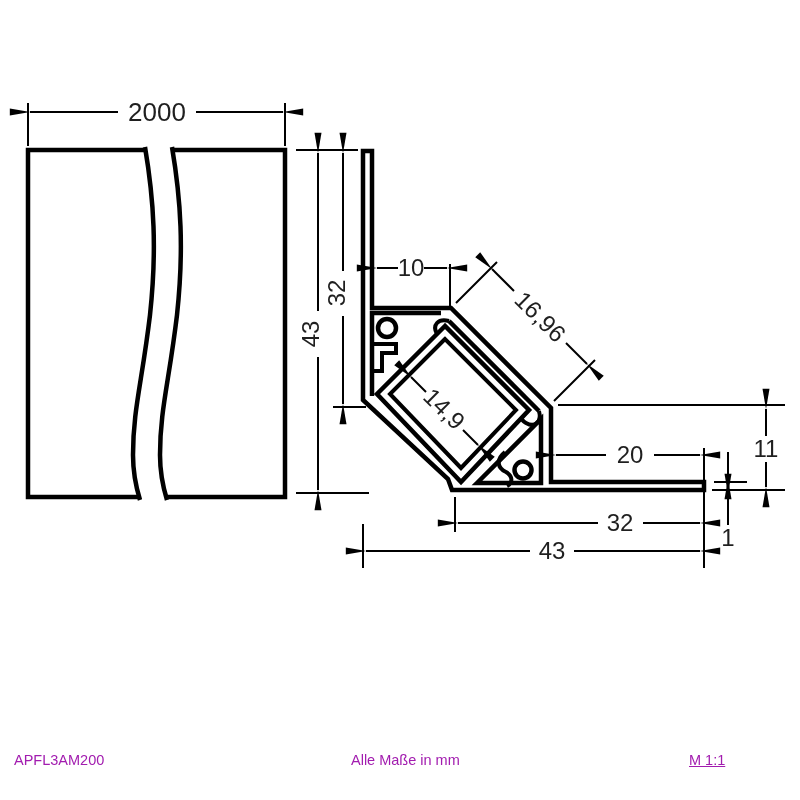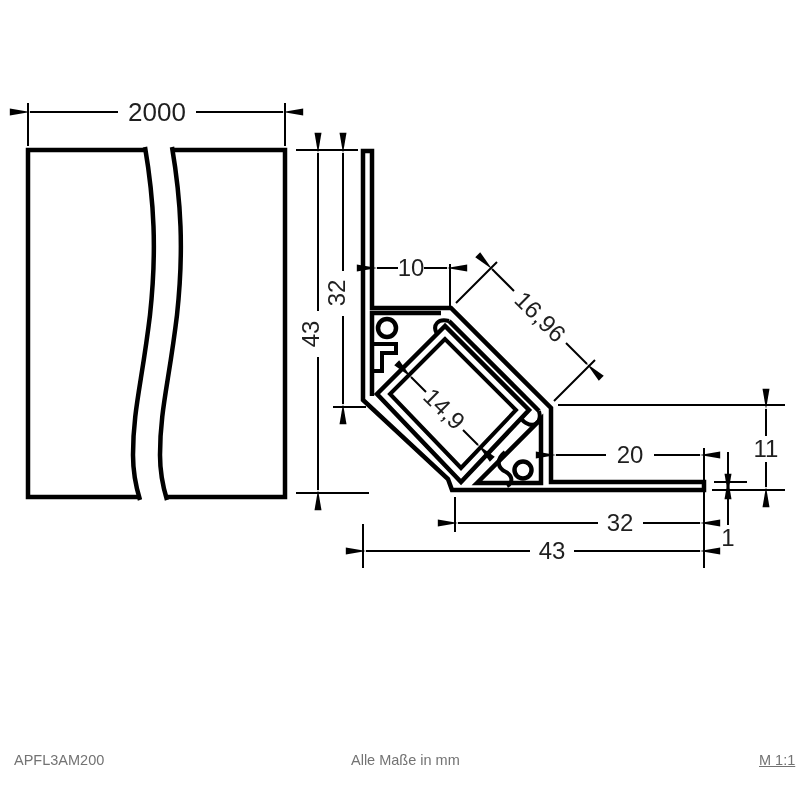--- a/index.html
+++ b/index.html
@@ -5,21 +5,21 @@
   html,body{margin:0;padding:0;background:#fff;}
   .canvas{position:relative;width:800px;height:800px;background:#ffffff;overflow:hidden;
           font-family:"Liberation Sans", sans-serif;}
   svg{position:absolute;left:0;top:0;}
   .obj{stroke:#000;stroke-width:4.5;fill:none;stroke-linejoin:miter;stroke-linecap:butt;}
   .obj-fill{stroke:#000;stroke-width:4.5;fill:#fff;stroke-linejoin:miter;}
   .obj-thin{stroke:#000;stroke-width:4;fill:none;}
   .dim{stroke:#000;stroke-width:2;fill:none;}
   .dim-txt{font-family:"Liberation Sans", sans-serif;font-size:24px;fill:#1f1f1f;text-anchor:middle;}
   .dim-txt-lg{font-family:"Liberation Sans", sans-serif;font-size:26px;fill:#1f1f1f;text-anchor:middle;}
-  .footer-txt{position:absolute;top:752px;font-size:14.5px;color:#737373;white-space:nowrap;text-align:center;}
+  .footer-txt{position:absolute;top:752px;font-size:14.5px;color:#a21caf;white-space:nowrap;text-align:center;}
 </style>
 </head>
 <body>
 
 <div class="canvas">
 <svg width="800" height="800" viewBox="0 0 800 800">
   <defs>
     <marker id="arr" markerUnits="userSpaceOnUse" markerWidth="24" markerHeight="9" viewBox="0 0 24 9" refX="0.8" refY="4.5" orient="auto-start-reverse">
       <path d="M0.5,4.5 L21,1 L21,8 Z" fill="#000"></path>
     </marker>
@@ -132,14 +132,14 @@
   <g>
     <path class="dim" d="M363,524 V568"></path>
     <path class="dim" marker-end="url(#arr)" d="M530,551 L366,551"></path>
     <path class="dim" marker-end="url(#arr)" d="M574,551 L700,551"></path>
     <text class="dim-txt" x="552" y="559">43</text>
   </g>
 </svg>
 
   <div class="footer-txt" style="left:14px;">APFL3AM200</div>
   <div class="footer-txt" style="left:351px;">Alle Maße in mm</div>
-  <div class="footer-txt" style="left:759px;text-decoration:underline;">M 1:1</div>
+  <div class="footer-txt" style="left:689px;text-decoration:underline;">M 1:1</div>
 </div>
 
 </body></html>

